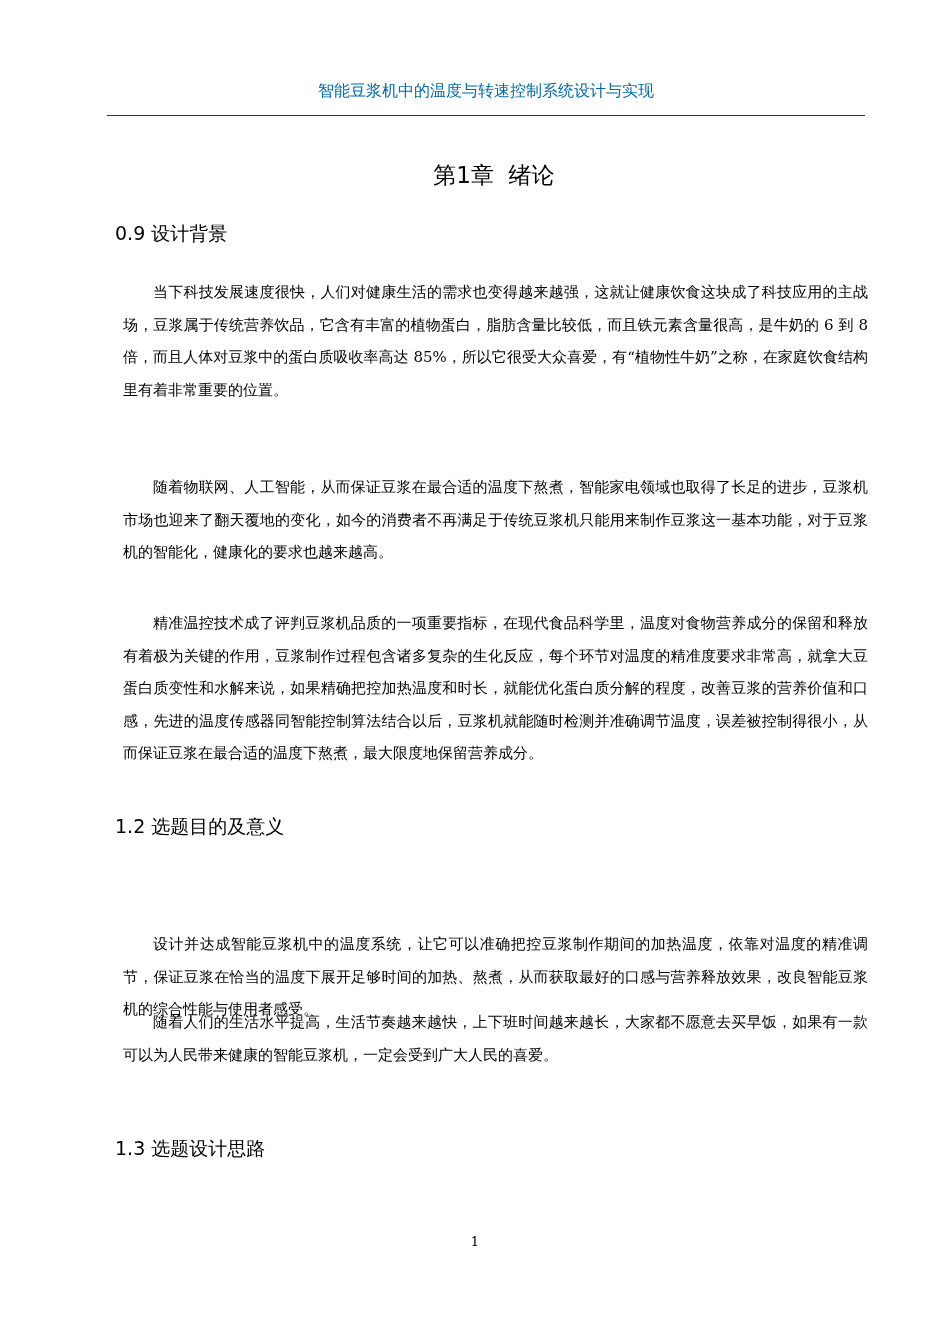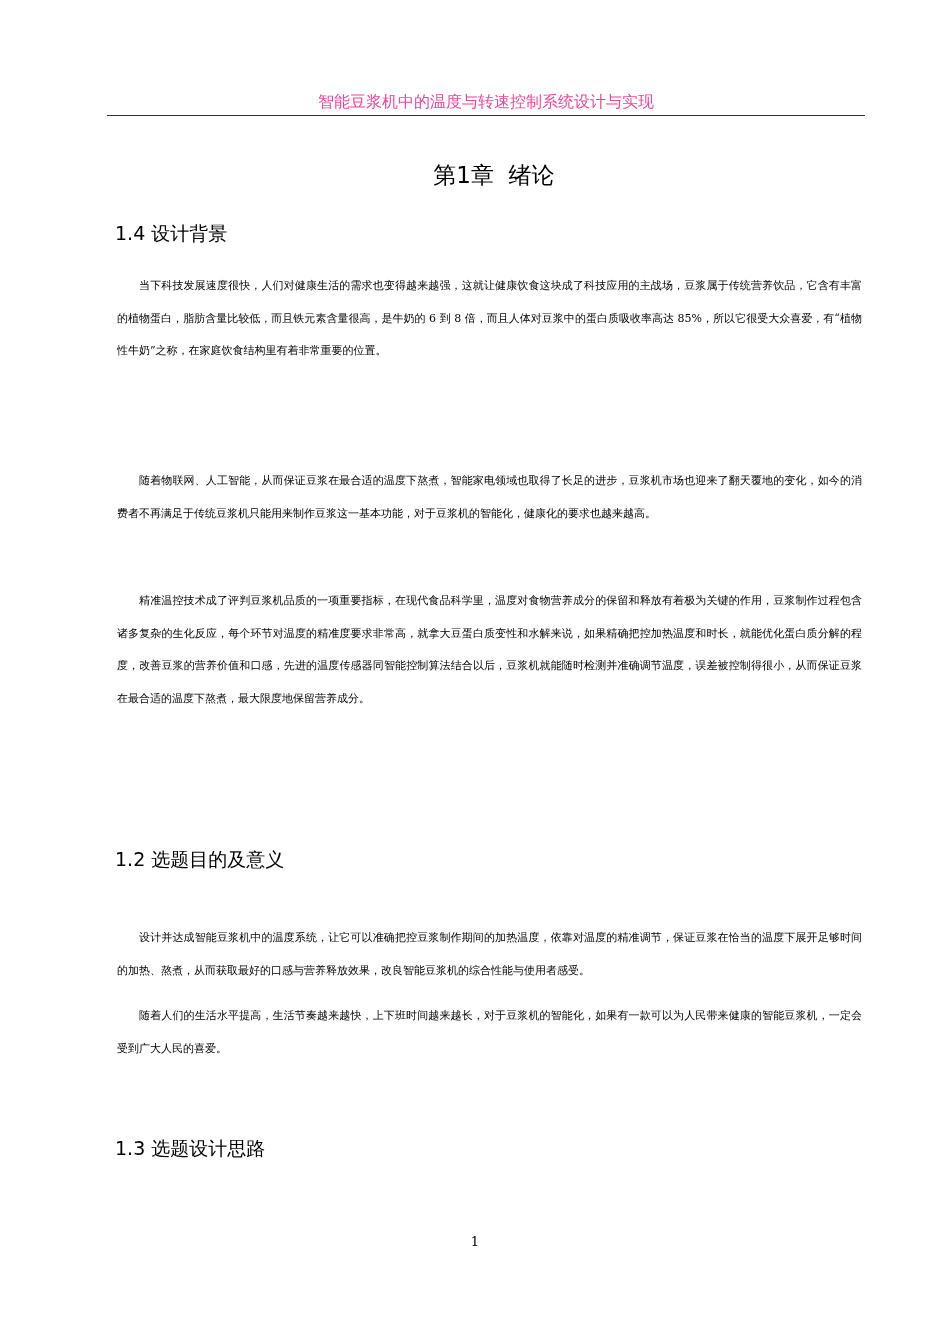--- a/index.html
+++ b/index.html
@@ -2,59 +2,59 @@
 <html><head>
 <meta charset="utf-8">
 <style>
   html, body { margin: 0; padding: 0; background: #ffffff; }
   body {
     width: 950px; height: 1344px; position: relative; overflow: hidden;
     font-family: "DejaVu Serif", "Liberation Serif", serif;
     color: #000;
   }
   .page-header {
-    position: absolute; left: 107px; top: 92px; width: 758px;
-    text-align: center; font-size: 16px; color: #ec4899; line-height: 20px;
+    position: absolute; left: 107px; top: 81px; width: 758px;
+    text-align: center; font-size: 16px; color: #0369a1; line-height: 20px;
   }
   .header-rule {
     position: absolute; left: 107px; top: 115px; width: 758px; height: 0;
     border-top: 1px solid #333;
   }
   .chapter-title {
     position: absolute; left: 107px; top: 150px; width: 758px; text-align: center;
     font-family: "DejaVu Sans", "Liberation Sans", sans-serif;
     font-size: 23px; line-height: 34px; font-weight: normal;
   }
   .section-heading {
     position: absolute; left: 115px;
     font-family: "DejaVu Sans", "Liberation Sans", sans-serif;
     font-size: 19px; line-height: 28px;
   }
   .para {
     position: absolute; left: 115px; width: 745px;
-    font-size: 11px; line-height: 32.5px; text-align: justify;
-    text-indent: 2em; margin: 2px;
+    font-size: 15px; line-height: 32.5px; text-align: justify;
+    text-indent: 2em; margin: 8px;
   }
   .page-number {
     position: absolute; left: 0; width: 950px; top: 1234px; text-align: center;
     font-size: 13px;
   }
 </style>
 </head>
 <body>
 
 <div class="page-header">智能豆浆机中的温度与转速控制系统设计与实现</div>
 <div class="header-rule"></div>
 
 <h1 class="chapter-title" style="margin:8px;white-space:pre;">第1章  绪论</h1>
 
-<div class="section-heading" style="top:219px;">1.4 设计背景</div>
+<div class="section-heading" style="top:219px;">0.9 设计背景</div>
 <p class="para" style="top:268px;">当下科技发展速度很快，人们对健康生活的需求也变得越来越强，这就让健康饮食这块成了科技应用的主战场，豆浆属于传统营养饮品，它含有丰富的植物蛋白，脂肪含量比较低，而且铁元素含量很高，是牛奶的 6 到 8 倍，而且人体对豆浆中的蛋白质吸收率高达 85%，所以它很受大众喜爱，有“植物性牛奶”之称，在家庭饮食结构里有着非常重要的位置。</p>
 <p class="para" style="top:463px;">随着物联网、人工智能，从而保证豆浆在最合适的温度下熬煮，智能家电领域也取得了长足的进步，豆浆机市场也迎来了翻天覆地的变化，如今的消费者不再满足于传统豆浆机只能用来制作豆浆这一基本功能，对于豆浆机的智能化，健康化的要求也越来越高。</p>
-<p class="para" style="top:583px;">精准温控技术成了评判豆浆机品质的一项重要指标，在现代食品科学里，温度对食物营养成分的保留和释放有着极为关键的作用，豆浆制作过程包含诸多复杂的生化反应，每个环节对温度的精准度要求非常高，就拿大豆蛋白质变性和水解来说，如果精确把控加热温度和时长，就能优化蛋白质分解的程度，改善豆浆的营养价值和口感，先进的温度传感器同智能控制算法结合以后，豆浆机就能随时检测并准确调节温度，误差被控制得很小，从而保证豆浆在最合适的温度下熬煮，最大限度地保留营养成分。</p>
+<p class="para" style="top:599px;">精准温控技术成了评判豆浆机品质的一项重要指标，在现代食品科学里，温度对食物营养成分的保留和释放有着极为关键的作用，豆浆制作过程包含诸多复杂的生化反应，每个环节对温度的精准度要求非常高，就拿大豆蛋白质变性和水解来说，如果精确把控加热温度和时长，就能优化蛋白质分解的程度，改善豆浆的营养价值和口感，先进的温度传感器同智能控制算法结合以后，豆浆机就能随时检测并准确调节温度，误差被控制得很小，从而保证豆浆在最合适的温度下熬煮，最大限度地保留营养成分。</p>
 
-<div class="section-heading" style="top:845px;">1.2 选题目的及意义</div>
+<div class="section-heading" style="top:812px;">1.2 选题目的及意义</div>
 <p class="para" style="top:920px;">设计并达成智能豆浆机中的温度系统，让它可以准确把控豆浆制作期间的加热温度，依靠对温度的精准调节，保证豆浆在恰当的温度下展开足够时间的加热、熬煮，从而获取最好的口感与营养释放效果，改良智能豆浆机的综合性能与使用者感受。</p>
-<p class="para" style="top:998px;">随着人们的生活水平提高，生活节奏越来越快，上下班时间越来越长，对于豆浆机的智能化，如果有一款可以为人民带来健康的智能豆浆机，一定会受到广大人民的喜爱。</p>
+<p class="para" style="top:998px;">随着人们的生活水平提高，生活节奏越来越快，上下班时间越来越长，大家都不愿意去买早饭，如果有一款可以为人民带来健康的智能豆浆机，一定会受到广大人民的喜爱。</p>
 
 <div class="section-heading" style="top:1134px;">1.3 选题设计思路</div>
 
 <div class="page-number">1</div>
 
 </body></html>

